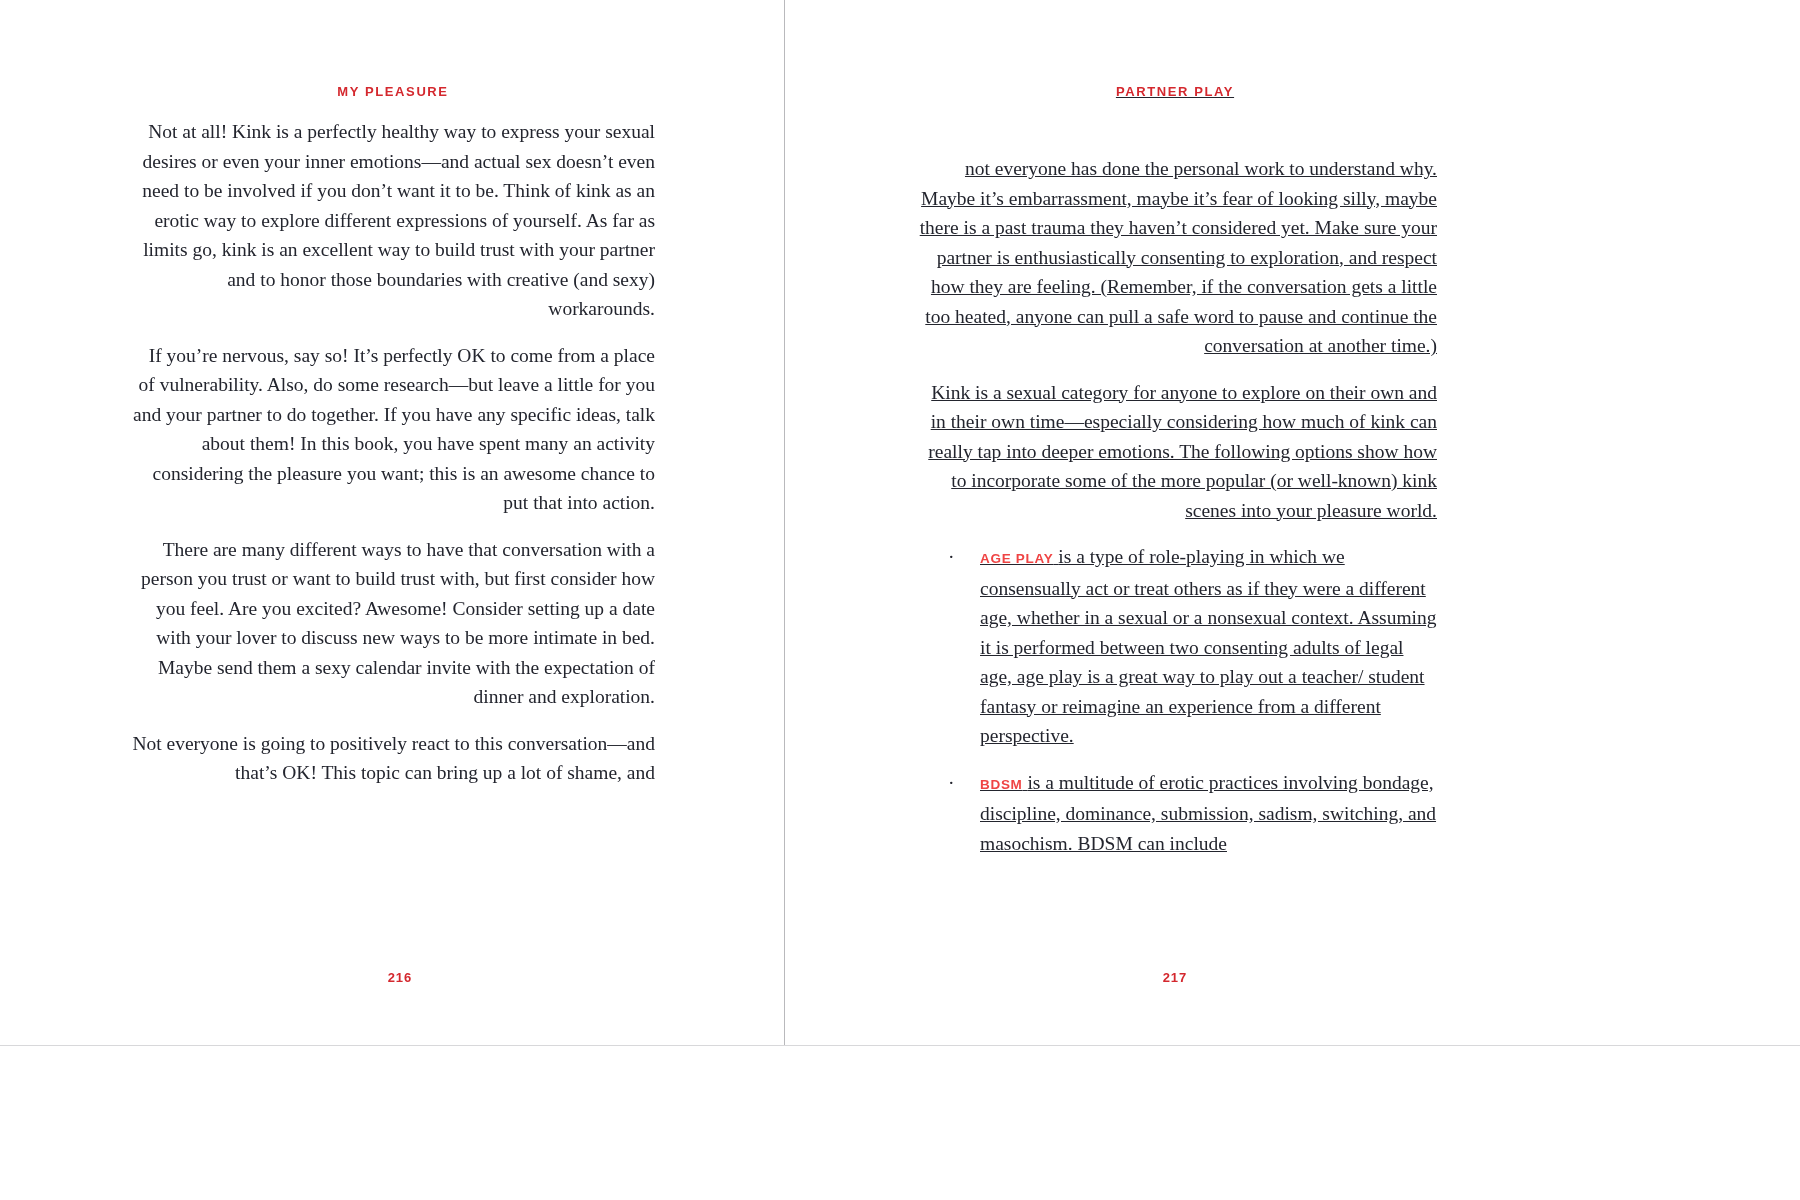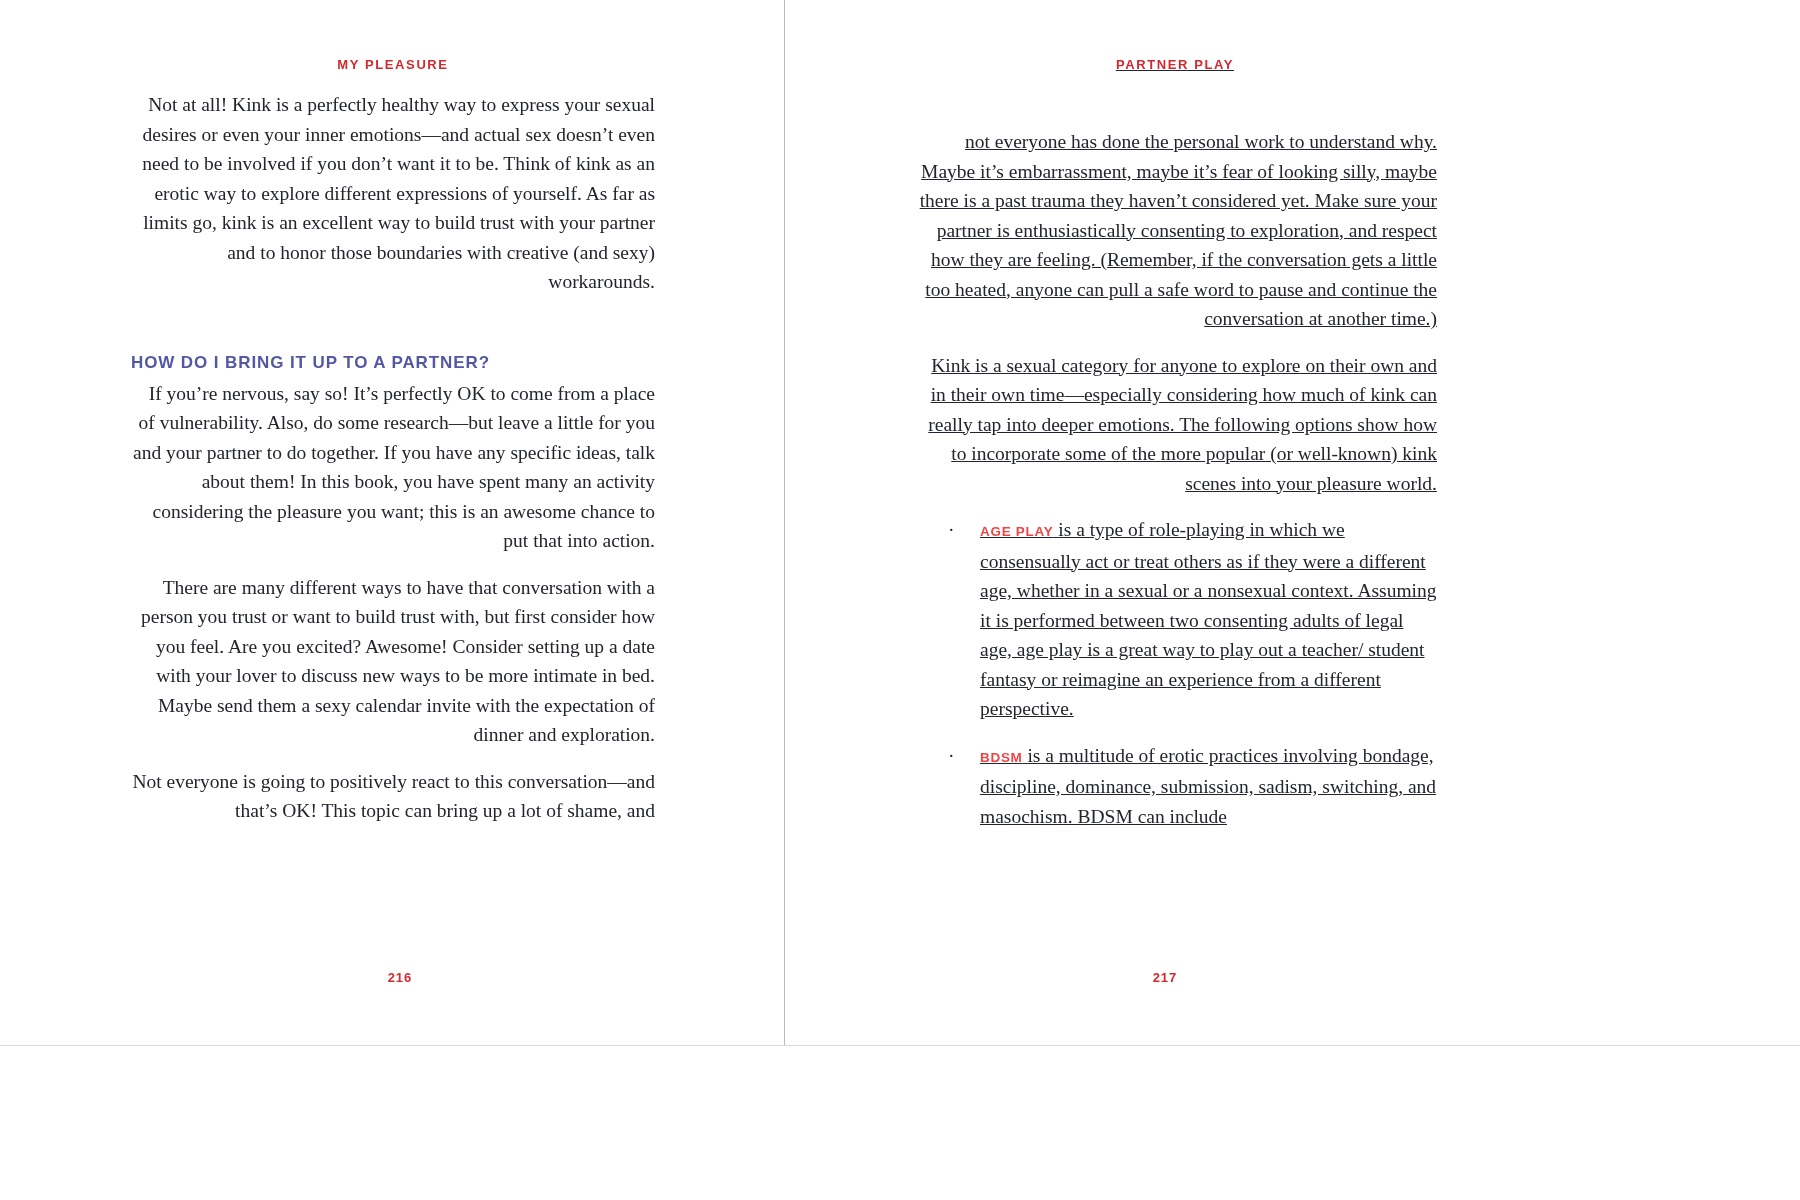--- a/index.html
+++ b/index.html
@@ -51,20 +51,21 @@
 
   .running-head {
     padding-top: 57px;
     text-align: center;
     font-family: "Liberation Sans", sans-serif;
     font-size: 13px;
     font-weight: bold;
     letter-spacing: 1.6px;
     color: #d4282e;
     line-height: 16px;
+    margin-top: 27px;
   }
 
   .subhead {
     margin-top: 56px;
     font-family: "Liberation Sans", sans-serif;
     font-size: 17px;
     font-weight: bold;
     letter-spacing: 0.9px;
     color: #5457a6;
     line-height: 20px;
@@ -119,35 +120,34 @@
     top: 970px;
     width: 524px;
     text-align: center;
     font-family: "Liberation Sans", sans-serif;
     font-size: 13px;
     font-weight: bold;
     letter-spacing: 1px;
     color: #d4282e;
   }
   .page-left  .folio { left: 138px; }
-  .page-right .folio { left: 119px; }
+  .page-right .folio { left: 129px; }
 </style>
 </head>
 <body>
 
 <div class="spread">
 
   <div class="page page-left">
     <div class="text-col">
       <div class="running-head">MY PLEASURE</div>
 
 
       <p class="body-para">Not at all! Kink is a perfectly healthy way to express your sexual desires or even your inner emotions—and actual sex doesn’t even need to be involved if you don’t want it to be. Think of kink as an erotic way to explore different expressions of yourself. As far as limits go, kink is an excellent way to build trust with your partner and to honor those boundaries with creative (and sexy) workarounds.</p>
 
-      <div class="subhead">HOW DO I BRING IT UP TO A PARTNER?</div>
 
       <p class="body-para">If you’re nervous, say so! It’s perfectly OK to come from a place of vulnerability. Also, do some research—but leave a little for you and your partner to do together. If you have any specific ideas, talk about them! In this book, you have spent many an activity considering the pleasure you want; this is an awesome chance to put that into action.</p>
 
       <p class="body-para">There are many different ways to have that conversation with a person you trust or want to build trust with, but first consider how you feel. Are you excited? Awesome! Consider setting up a date with your lover to discuss new ways to be more intimate in bed. Maybe send them a sexy calendar invite with the expectation of dinner and exploration.</p>
 
       <p class="body-para">Not everyone is going to positively react to this conversation—and that’s OK! This topic can bring up a lot of shame, and</p>
     </div>
 
     <div class="folio">216</div>
   </div>

